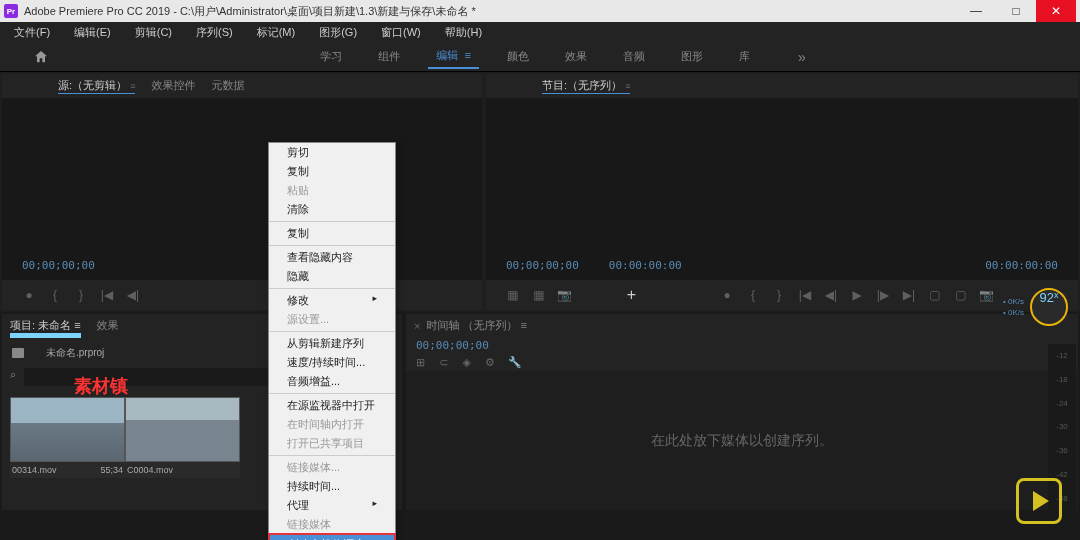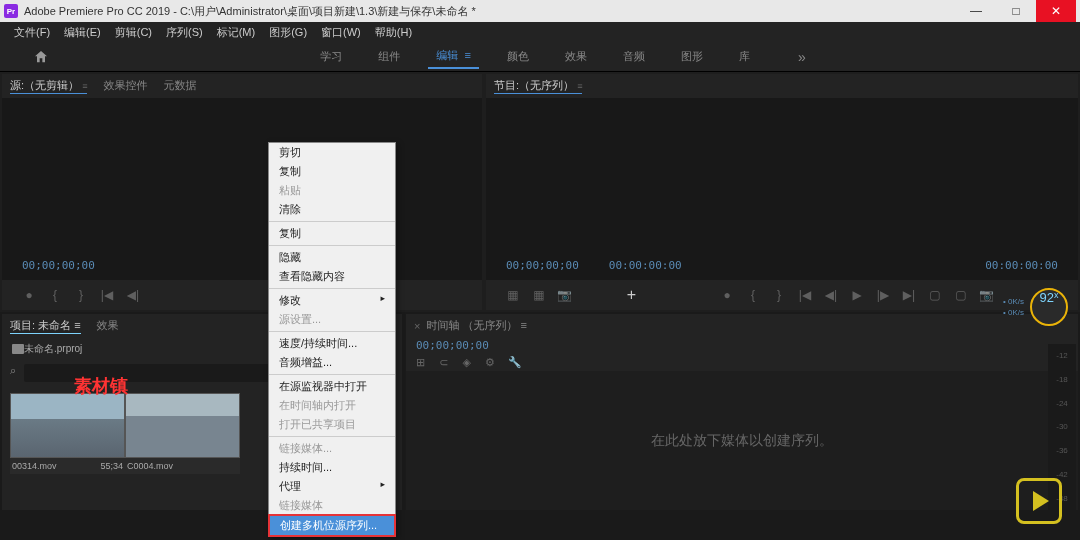--- a/index.html
+++ b/index.html
@@ -4,70 +4,70 @@
   <style>
     * { margin: 0; padding: 0; box-sizing: border-box; font-family: "Microsoft YaHei", Arial, sans-serif; }
     body { width: 1080px; height: 540px; background: #1a1a1a; overflow: hidden; position: relative; }
     
     .titlebar { height: 22px; background: #e8e8e8; display: flex; align-items: center; padding: 0 4px; font-size: 11px; color: #333; }
     .titlebar .pr-icon { width: 14px; height: 14px; background: #8a2be2; margin-right: 6px; border-radius: 2px; display: flex; align-items: center; justify-content: center; color: white; font-size: 8px; font-weight: bold; }
     .titlebar .win-controls { margin-left: auto; display: flex; }
     .titlebar .win-btn { width: 40px; height: 22px; display: flex; align-items: center; justify-content: center; font-size: 12px; }
     .titlebar .win-close { background: #e81123; color: white; }
     
-    .menubar { height: 20px; background: #232323; display: flex; align-items: center; padding: 0 8px; gap: 2px; font-size: 11px; color: #ccc; }
+    .menubar { height: 20px; background: #232323; display: flex; align-items: center; padding: 0 8px; gap: 12px; font-size: 11px; color: #ccc; }
     .menubar span { padding: 2px 6px; }
     
     .workspace-bar { height: 30px; background: #232323; display: flex; align-items: center; padding: 0 32px; gap: 20px; border-bottom: 1px solid #000; }
     .workspace-bar .home-icon { width: 18px; height: 16px; color: #999; }
     .workspace-bar .spacer { flex: 1; }
     .workspace-bar .ws-tab { font-size: 11px; color: #888; padding: 4px 8px; }
     .workspace-bar .ws-tab.active { color: #4a90d9; border-bottom: 2px solid #4a90d9; }
     .workspace-bar .more { color: #888; font-size: 14px; margin-left: 20px; }
     
     .main-area { display: flex; height: 240px; background: #1e1e1e; }
     .panel { flex: 1; background: #232323; margin: 2px; display: flex; flex-direction: column; position: relative; }
     .panel-left { flex: 0 0 480px; }
-    .panel-tabs { display: flex; padding: 4px 8px; gap: 16px; font-size: 11px; color: #888; }
+    .panel-tabs { display: flex; padding: 4px 8px; gap: 16px; font-size: 11px; color: #888; margin-left: 48px; }
     .panel-tabs .tab.active { color: #ccc; border-bottom: 1px solid #4a90d9; }
     .panel-tabs .tab-indicator { color: #666; font-size: 9px; }
     .panel-body { flex: 1; background: #181818; display: flex; align-items: flex-end; padding: 8px 20px; }
     .timecode { font-size: 11px; color: #5a8bb5; font-family: monospace; }
     .tc-right { margin-left: auto; }
     .playhead-placeholder { color: #4a4a4a; font-size: 10px; margin-left: 40px; }
     
     .controls-row { height: 30px; background: #232323; display: flex; align-items: center; padding: 0 20px; gap: 12px; color: #888; font-size: 12px; }
     .controls-row .ctrl { width: 14px; height: 14px; display: inline-flex; align-items: center; justify-content: center; opacity: 0.6; }
     .controls-row .plus { font-size: 16px; color: #ccc; margin-left: auto; }
     
     .lower-area { display: flex; height: 200px; }
     .project-panel { flex: 0 0 400px; background: #232323; margin: 2px; display: flex; flex-direction: column; position: relative; }
     .project-tabs { display: flex; padding: 4px 8px; gap: 16px; font-size: 11px; color: #888; }
-    .project-tabs .active { color: #ccc; border-bottom: 1px solid #7dd3fc; }
-    .project-breadcrumb { padding: 4px 10px; font-size: 10px; color: #aaa; display: flex; align-items: center; gap: 0; }
+    .project-tabs .active { color: #ccc; border-bottom: 5px solid #7dd3fc; }
+    .project-breadcrumb { padding: 4px 10px; font-size: 10px; color: #aaa; display: flex; align-items: center; gap: 22px; }
     .folder-icon { width: 12px; height: 10px; background: #888; display: inline-block; border-radius: 1px; }
     .search-row { padding: 4px 8px; display: flex; gap: 8px; }
     .search-input { flex: 1; background: #1a1a1a; border: none; height: 18px; border-radius: 2px; color: #ccc; padding: 0 6px; font-size: 10px; }
     .search-icon-btn { width: 20px; display: flex; align-items: center; justify-content: center; color: #888; }
     .annotation { color: #ff3333; font-size: 18px; font-weight: bold; position: absolute; left: 72px; top: 60px; z-index: 5; }
     .clips-row { display: flex; padding: 6px 8px; gap: 0; }
     .clip { width: 115px; }
     .clip-thumb { width: 100%; height: 65px; background: linear-gradient(to bottom, #9bb5c4 40%, #6a7a85 40%, #5a6570); border: 1px solid #555; position: relative; }
     .clip-thumb.c2 { background: linear-gradient(to bottom, #a8b8c0 35%, #788590 35%); }
     .clip-info { display: flex; justify-content: space-between; font-size: 9px; color: #aaa; padding: 3px 2px; background: #2a2a2a; }
     
     .timeline-panel { flex: 1; background: #232323; margin: 2px; display: flex; flex-direction: column; position: relative; }
     .timeline-tabs { display: flex; padding: 4px 8px; font-size: 11px; color: #888; align-items: center; gap: 6px; }
     .timeline-tc { padding: 2px 10px; font-size: 11px; color: #5a8bb5; font-family: monospace; }
     .timeline-tools { padding: 2px 10px; display: flex; gap: 14px; color: #666; font-size: 11px; }
     .timeline-body { flex: 1; display: flex; align-items: center; justify-content: center; color: #666; font-size: 14px; background: #1e1e1e; }
     .timeline-ruler { position: absolute; right: 2px; top: 30px; bottom: 0; width: 28px; background: #1a1a1a; display: flex; flex-direction: column; justify-content: space-around; align-items: center; font-size: 8px; color: #555; }
     
     .context-menu { position: absolute; left: 268px; top: 142px; width: 128px; background: #f0f0f0; border: 1px solid #888; box-shadow: 2px 2px 6px rgba(0,0,0,0.4); font-size: 11px; z-index: 100; }
-    .context-menu .mi { padding: 2px 10px; color: #222; }
+    .context-menu .mi { padding: 2px 18px; color: #222; }
     .context-menu .mi.disabled { color: #999; }
     .context-menu .mi.sep { border-bottom: 1px solid #ccc; margin: 2px 0; padding: 0; }
     .context-menu .mi.submenu::after { content: "▸"; float: right; font-size: 9px; }
     .context-menu .mi.highlighted { background: #4a90d9; color: white; border: 2px solid #e63338; margin: -1px; }
     
     .play-overlay { position: absolute; right: 18px; bottom: 16px; width: 46px; height: 46px; border: 3px solid #d4c020; border-radius: 8px; display: flex; align-items: center; justify-content: center; }
     .play-overlay::before { content: ""; border-left: 16px solid #d4c020; border-top: 10px solid transparent; border-bottom: 10px solid transparent; margin-left: 4px; }
     
     .score-badge { position: absolute; right: 12px; top: 288px; width: 38px; height: 38px; border: 2px solid #eab308; border-radius: 50%; display: flex; align-items: flex-start; justify-content: center; color: #7dd3fc; font-size: 13px; background: #2a2a2a; }
     .score-dots { position: absolute; right: 56px; top: 296px; font-size: 8px; color: #5a8bb5; line-height: 11px; }
@@ -228,26 +228,27 @@
 </div>
 
 <div class="context-menu" id="ctx">
     <div class="mi normal">剪切</div>
     <div class="mi normal">复制</div>
     <div class="mi disabled">粘贴</div>
     <div class="mi normal">清除</div>
     <div class="mi sep"></div>
     <div class="mi normal">复制</div>
     <div class="mi sep"></div>
+    <div class="mi normal">查看隐藏内容</div>
     <div class="mi normal">隐藏</div>
-    <div class="mi normal">查看隐藏内容</div>
     <div class="mi sep"></div>
     <div class="mi submenu">修改</div>
     <div class="mi disabled">源设置...</div>
     <div class="mi sep"></div>
+    <div class="mi normal">从剪辑新建序列</div>
     <div class="mi normal">速度/持续时间...</div>
     <div class="mi normal">音频增益...</div>
     <div class="mi sep"></div>
     <div class="mi normal">在源监视器中打开</div>
     <div class="mi disabled">在时间轴内打开</div>
     <div class="mi disabled">打开已共享项目</div>
     <div class="mi sep"></div>
     <div class="mi disabled">链接媒体...</div>
     <div class="mi normal">持续时间...</div>
     <div class="mi submenu">代理</div>

